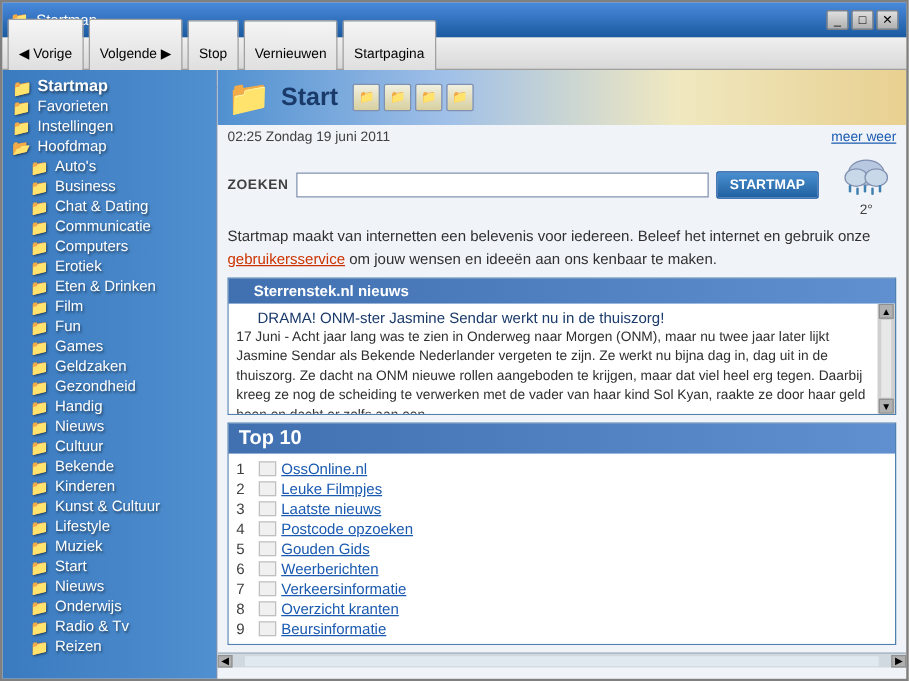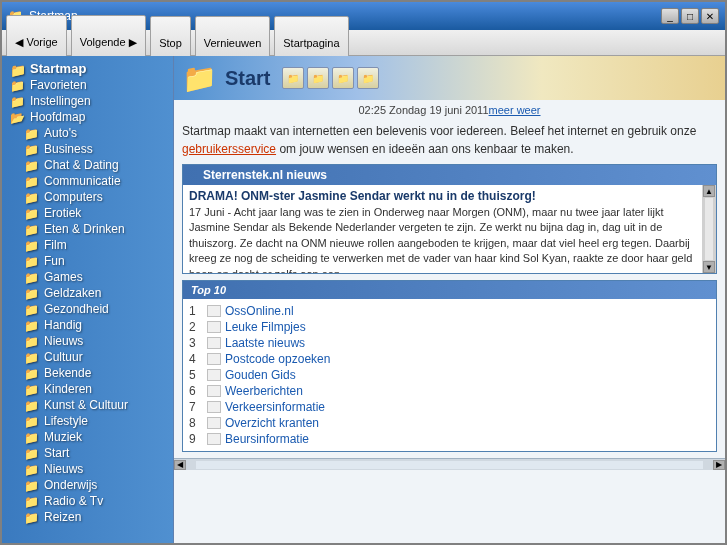--- a/index.html
+++ b/index.html
@@ -161,21 +161,21 @@
       display: flex;
       align-items: center;
       justify-content: center;
       font-size: 10px;
     }
 
     
     .top-bar {
       display: flex;
       align-items: center;
-      justify-content: center;
+      justify-content: space-between;
       margin-bottom: 6px;
       flex-shrink: 0;
       padding: 4px 8px 0 8px;
     }
     .datetime {
       font-size: 11px;
       color: #404040;
     }
     .meer-weer {
       color: #1a5ab0;
@@ -261,43 +261,43 @@
       border: 1px solid #5080b0;
     }
     .news-header {
       background: linear-gradient(to right, #4070b0, #6090d0);
       color: white;
       padding: 3px 20px;
       font-size: 12px;
       font-weight: bold;
     }
     .news-title-bold {
-      font-weight: bold;
+      font-weight: normal;
       font-size: 12px;
       color: #1a3a6a;
       margin-bottom: 2px;
+      margin-left: 17px;
     }
     .news-body {
       font-size: 11px;
       color: #303030;
       line-height: 1.4;
     }
 
     
     .top10-section {
       margin: 0 8px 6px 8px;
       border: 1px solid #5080b0;
     }
     .top10-header {
       background: linear-gradient(to right, #4070b0, #6090d0);
       color: white;
       padding: 3px 8px;
-      font-size: 11px;
+      font-size: 16px;
       font-weight: bold;
-      font-style: italic;
     }
     .top10-list {
       background: white;
       padding: 4px 6px;
     }
     .top10-item {
       display: flex;
       align-items: center;
       padding: 1px 0;
       font-size: 12px;
@@ -313,20 +313,21 @@
       width: 14px;
       height: 12px;
       margin-right: 4px;
       background: #f0f0f0;
       border: 1px solid #c0c0c0;
       display: inline-block;
       flex-shrink: 0;
     }
     .top10-link {
       color: #1a5ab0;
+      text-decoration: underline;
     }
 
     
     .h-scroll {
       height: 12px;
       background: #d0d8e0;
       border-top: 1px solid #a0b0c0;
       display: flex;
       align-items: center;
       flex-shrink: 0;
@@ -495,20 +496,42 @@
           <div class="tab-icon-box">📁</div>
           <div class="tab-icon-box">📁</div>
         </div>
       </div>
 
       <div class="top-bar">
         <span class="datetime">02:25 Zondag 19 juni 2011</span>
         <span class="meer-weer">meer weer</span>
       </div>
 
+      <div class="search-bar">
+        <span class="search-label">ZOEKEN</span>
+        <input type="text" class="search-input" style="">
+        <button class="search-btn">STARTMAP</button>
+
+        <div class="weather-widget">
+          <div class="weather-icon">
+            <svg width="48" height="38" viewBox="0 0 48 38">
+
+              <ellipse cx="24" cy="16" rx="14" ry="10" fill="#b8c8e0" stroke="#8090b0" stroke-width="1"></ellipse>
+              <ellipse cx="16" cy="20" rx="9" ry="7" fill="#c8d8e8" stroke="#8090b0" stroke-width="1"></ellipse>
+              <ellipse cx="32" cy="20" rx="9" ry="7" fill="#c8d8e8" stroke="#8090b0" stroke-width="1"></ellipse>
+              <rect x="10" y="26" width="2" height="6" rx="1" fill="#4080b0"></rect>
+              <rect x="16" y="28" width="2" height="6" rx="1" fill="#4080b0"></rect>
+              <rect x="22" y="26" width="2" height="6" rx="1" fill="#4080b0"></rect>
+              <rect x="28" y="28" width="2" height="6" rx="1" fill="#4080b0"></rect>
+              <rect x="34" y="26" width="2" height="6" rx="1" fill="#4080b0"></rect>
+            </svg>
+          </div>
+          <span class="weather-temp">2°</span>
+        </div>
+      </div>
 
       <div class="welcome-section">
         <div class="welcome-text">
           <span>Startmap maakt van internetten een belevenis voor iedereen. Beleef het internet en gebruik onze </span><span class="welcome-link">gebruikersservice</span><span> om jouw wensen en ideeën aan ons kenbaar te maken.</span>
         </div>
       </div>
 
       <div class="news-section">
         <div class="news-header">Sterrenstek.nl nieuws</div>
         <div style="position:relative; background:white; padding: 4px 16px 4px 6px; max-height:88px; overflow:hidden;">

